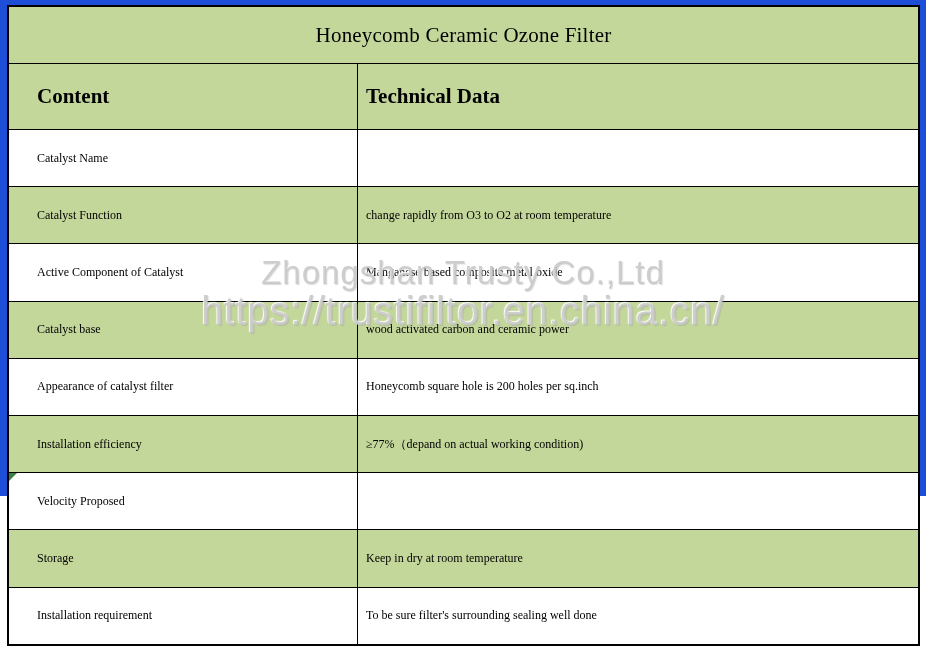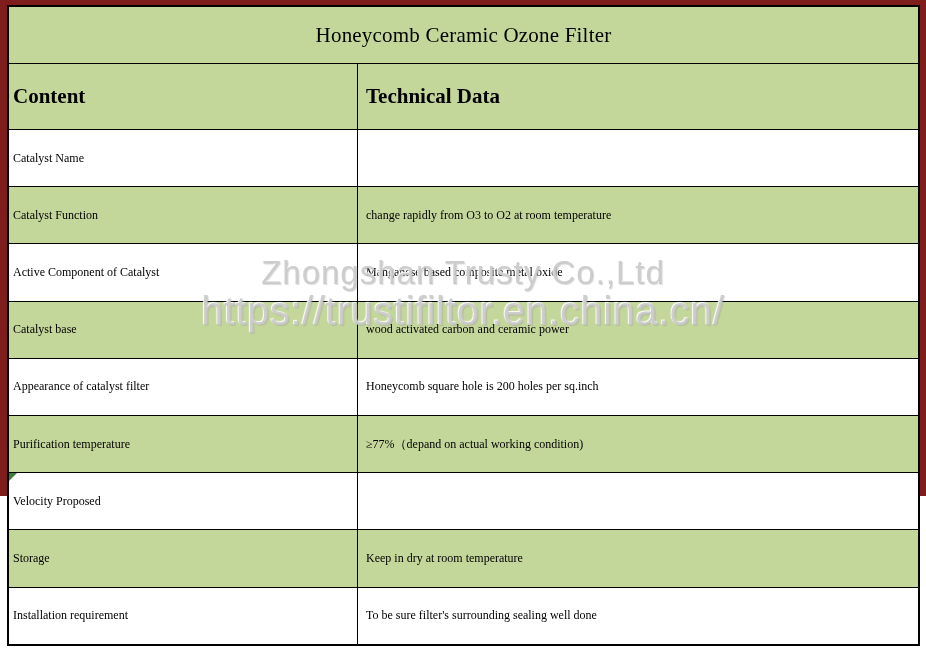--- a/index.html
+++ b/index.html
@@ -8,21 +8,21 @@
     background: #ffffff;
     width: 926px;
     height: 648px;
     overflow: hidden;
     font-family: "Liberation Serif", "DejaVu Serif", serif;
   }
   .stage {
     position: relative;
     width: 926px;
     height: 496px;
-    background: #7f1d1d;
+    background: #1d4ed8;
   }
   .spec-table {
     position: absolute;
     left: 7px;
     top: 5px;
     width: 909px;
     border: 2px solid var(--border, #000);
     background: #ffffff;
   }
   .title-row {
@@ -56,21 +56,21 @@
   .cell {
     display: flex;
     align-items: center;
     box-sizing: border-box;
     color: #000;
     white-space: nowrap;
     overflow: hidden;
   }
   .c1 {
     width: 349px;
-    padding-left: 4px;
+    padding-left: 28px;
     border-right: 1px solid var(--border, #000);
   }
   .c2 {
     flex: 1;
     padding-left: 8px;
   }
   .watermark {
     position: absolute;
     left: 463px;
     top: 256px;
@@ -138,21 +138,21 @@
       <div class="cell c1">Catalyst base</div>
       <div class="cell c2">wood activated carbon and ceramic power</div>
     </div>
 
     <div class="row">
       <div class="cell c1">Appearance of catalyst filter</div>
       <div class="cell c2">Honeycomb square hole is 200 holes per sq.inch</div>
     </div>
 
     <div class="row shaded">
-      <div class="cell c1">Purification temperature</div>
+      <div class="cell c1">Installation efficiency</div>
       <div class="cell c2">≥77%（depand on actual working condition)</div>
     </div>
 
     <div class="row">
       <div class="cell c1">Velocity Proposed</div>
     </div>
 
     <div class="row shaded">
       <div class="cell c1">Storage</div>
       <div class="cell c2">Keep in dry at room temperature</div>

